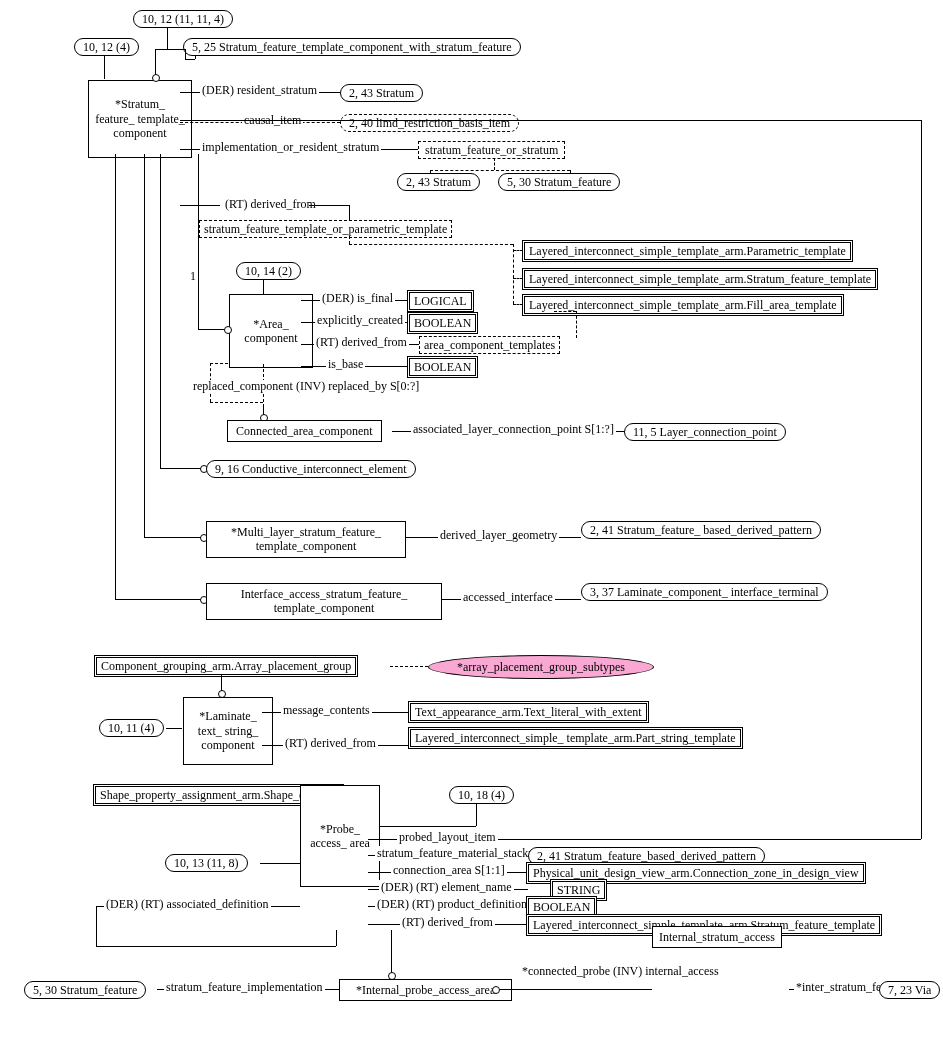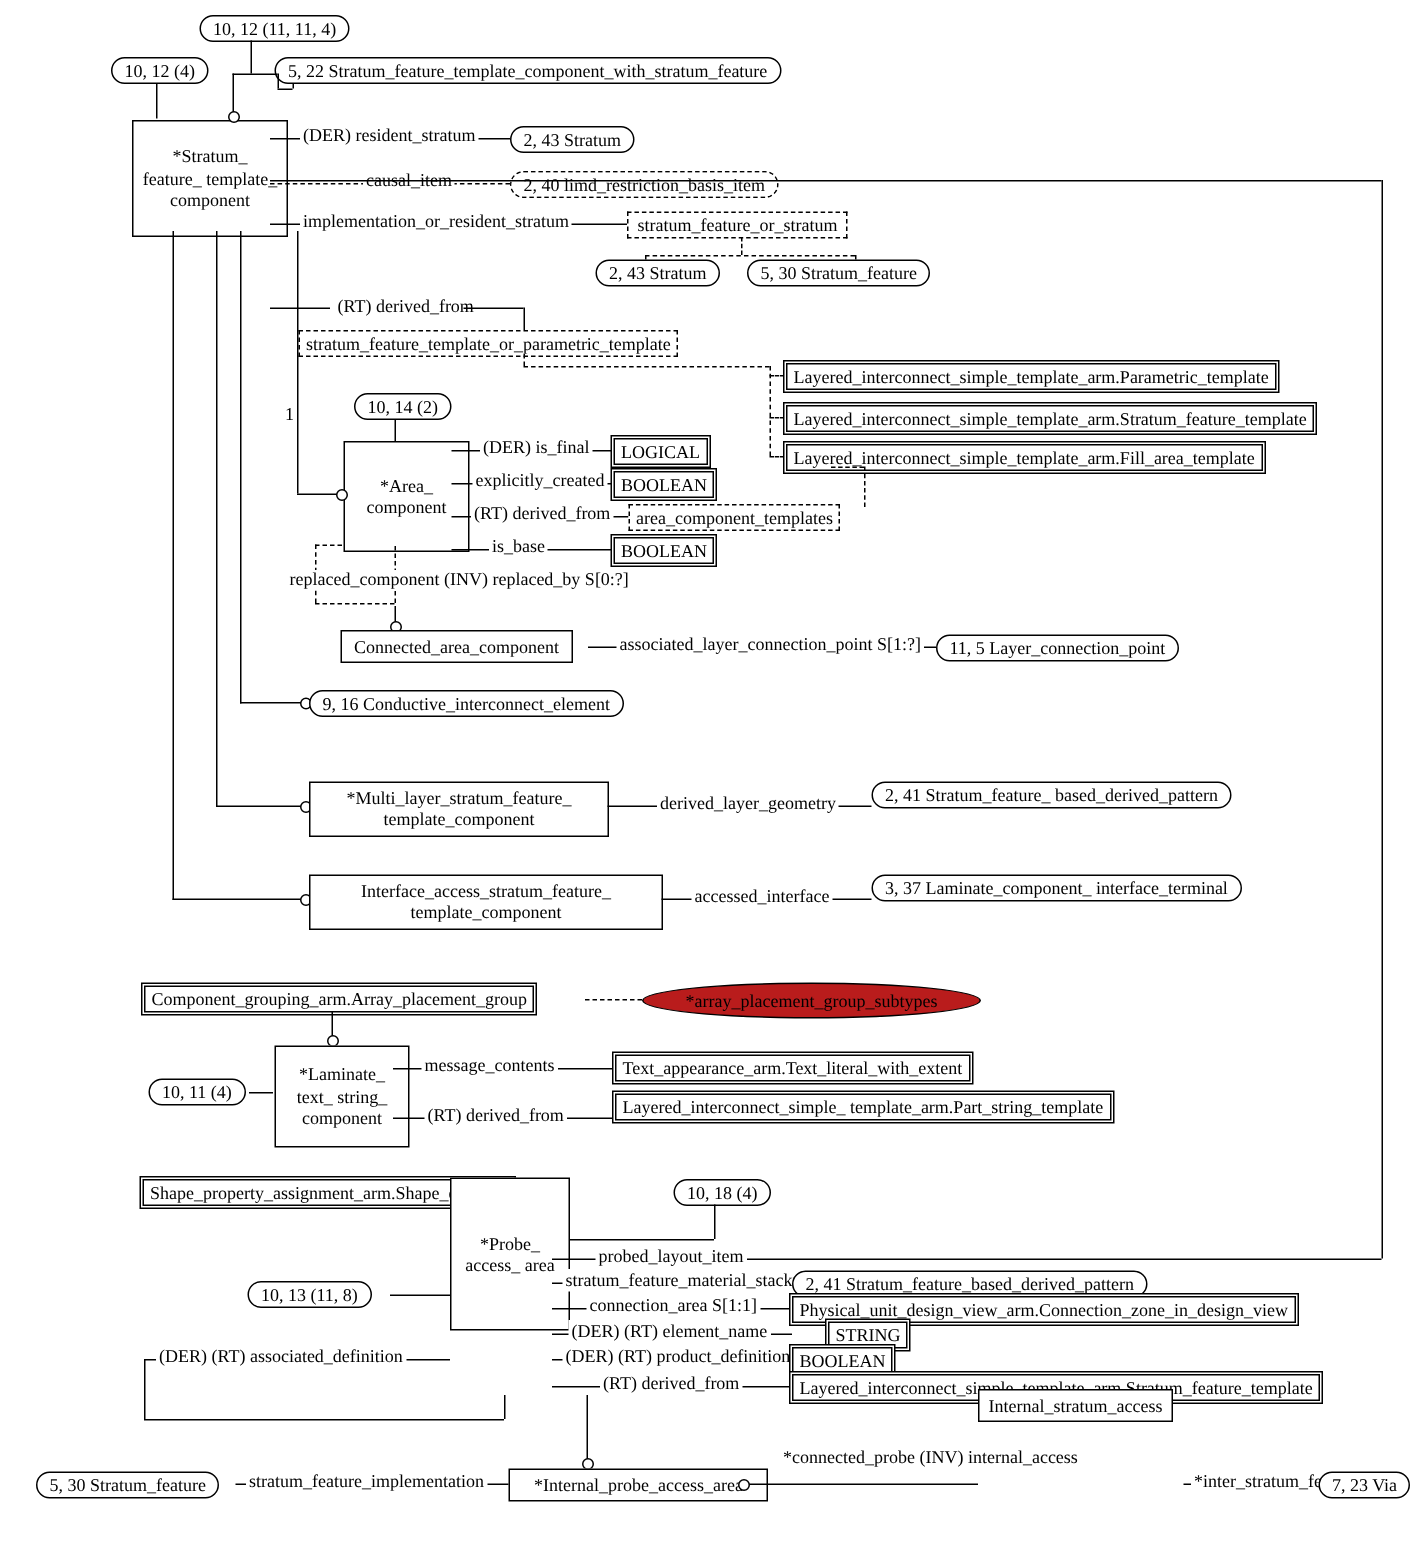--- a/index.html
+++ b/index.html
@@ -31,21 +31,21 @@
     padding: 1px 8px;
     display: flex;
     align-items: center;
     justify-content: center;
     line-height: 1.2;
   }
   .oval {
     position: absolute;
     border: 1px solid black;
     border-radius: 50%;
-    background: #b91c1c;
+    background: #f9a8d4;
     padding: 2px 12px;
     display: flex;
     align-items: center;
     justify-content: center;
   }
   .dashed {
     border-style: dashed;
   }
   .double {
     box-shadow: 0 0 0 1px white, 0 0 0 2px black;
@@ -79,21 +79,21 @@
     border: 1px solid black;
     border-radius: 50%;
     background: white;
   }
 </style>
 </head>
 <body>
 
 <div class="pill" style="left:133px;top:10px">10, 12 (11, 11, 4)</div>
 <div class="pill" style="left:74px;top:38px">10, 12 (4)</div>
-<div class="pill" style="left:183px;top:38px">5, 22 Stratum_feature_template_component_with_stratum_feature</div>
+<div class="pill" style="left:183px;top:38px">5, 25 Stratum_feature_template_component_with_stratum_feature</div>
 
 <div class="box" style="left:88px;top:80px;width:90px;height:72px">*Stratum_ feature_ template_ component</div>
 
 <div class="line hline" style="left:180px;top:92px;width:160px"></div>
 <div class="label" style="left:200px;top:83px">(DER) resident_stratum</div>
 <div class="pill" style="left:340px;top:84px">2, 43 Stratum</div>
 
 <div class="dashed-hline" style="left:180px;top:122px;width:160px"></div>
 <div class="label" style="left:242px;top:113px">causal_item</div>
 <div class="pill dashed" style="left:340px;top:114px">2, 40 limd_restriction_basis_item</div>

